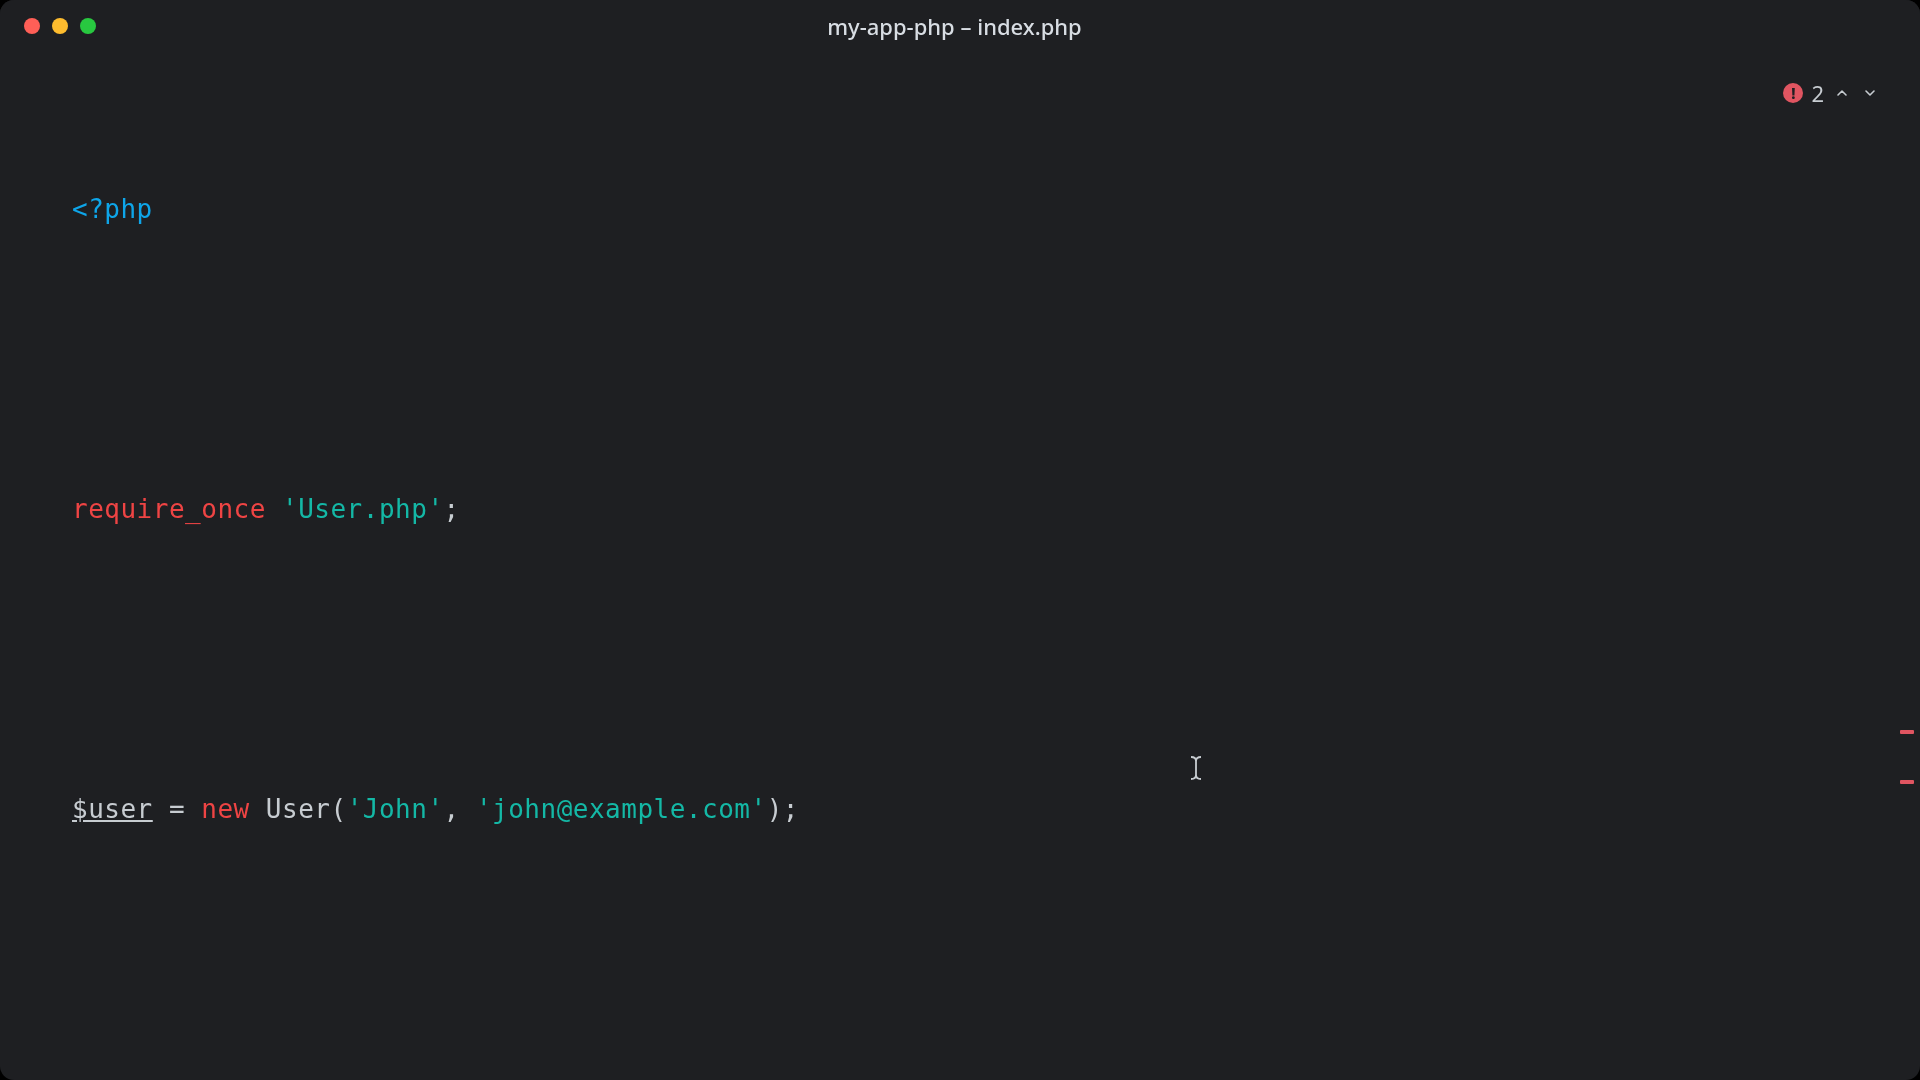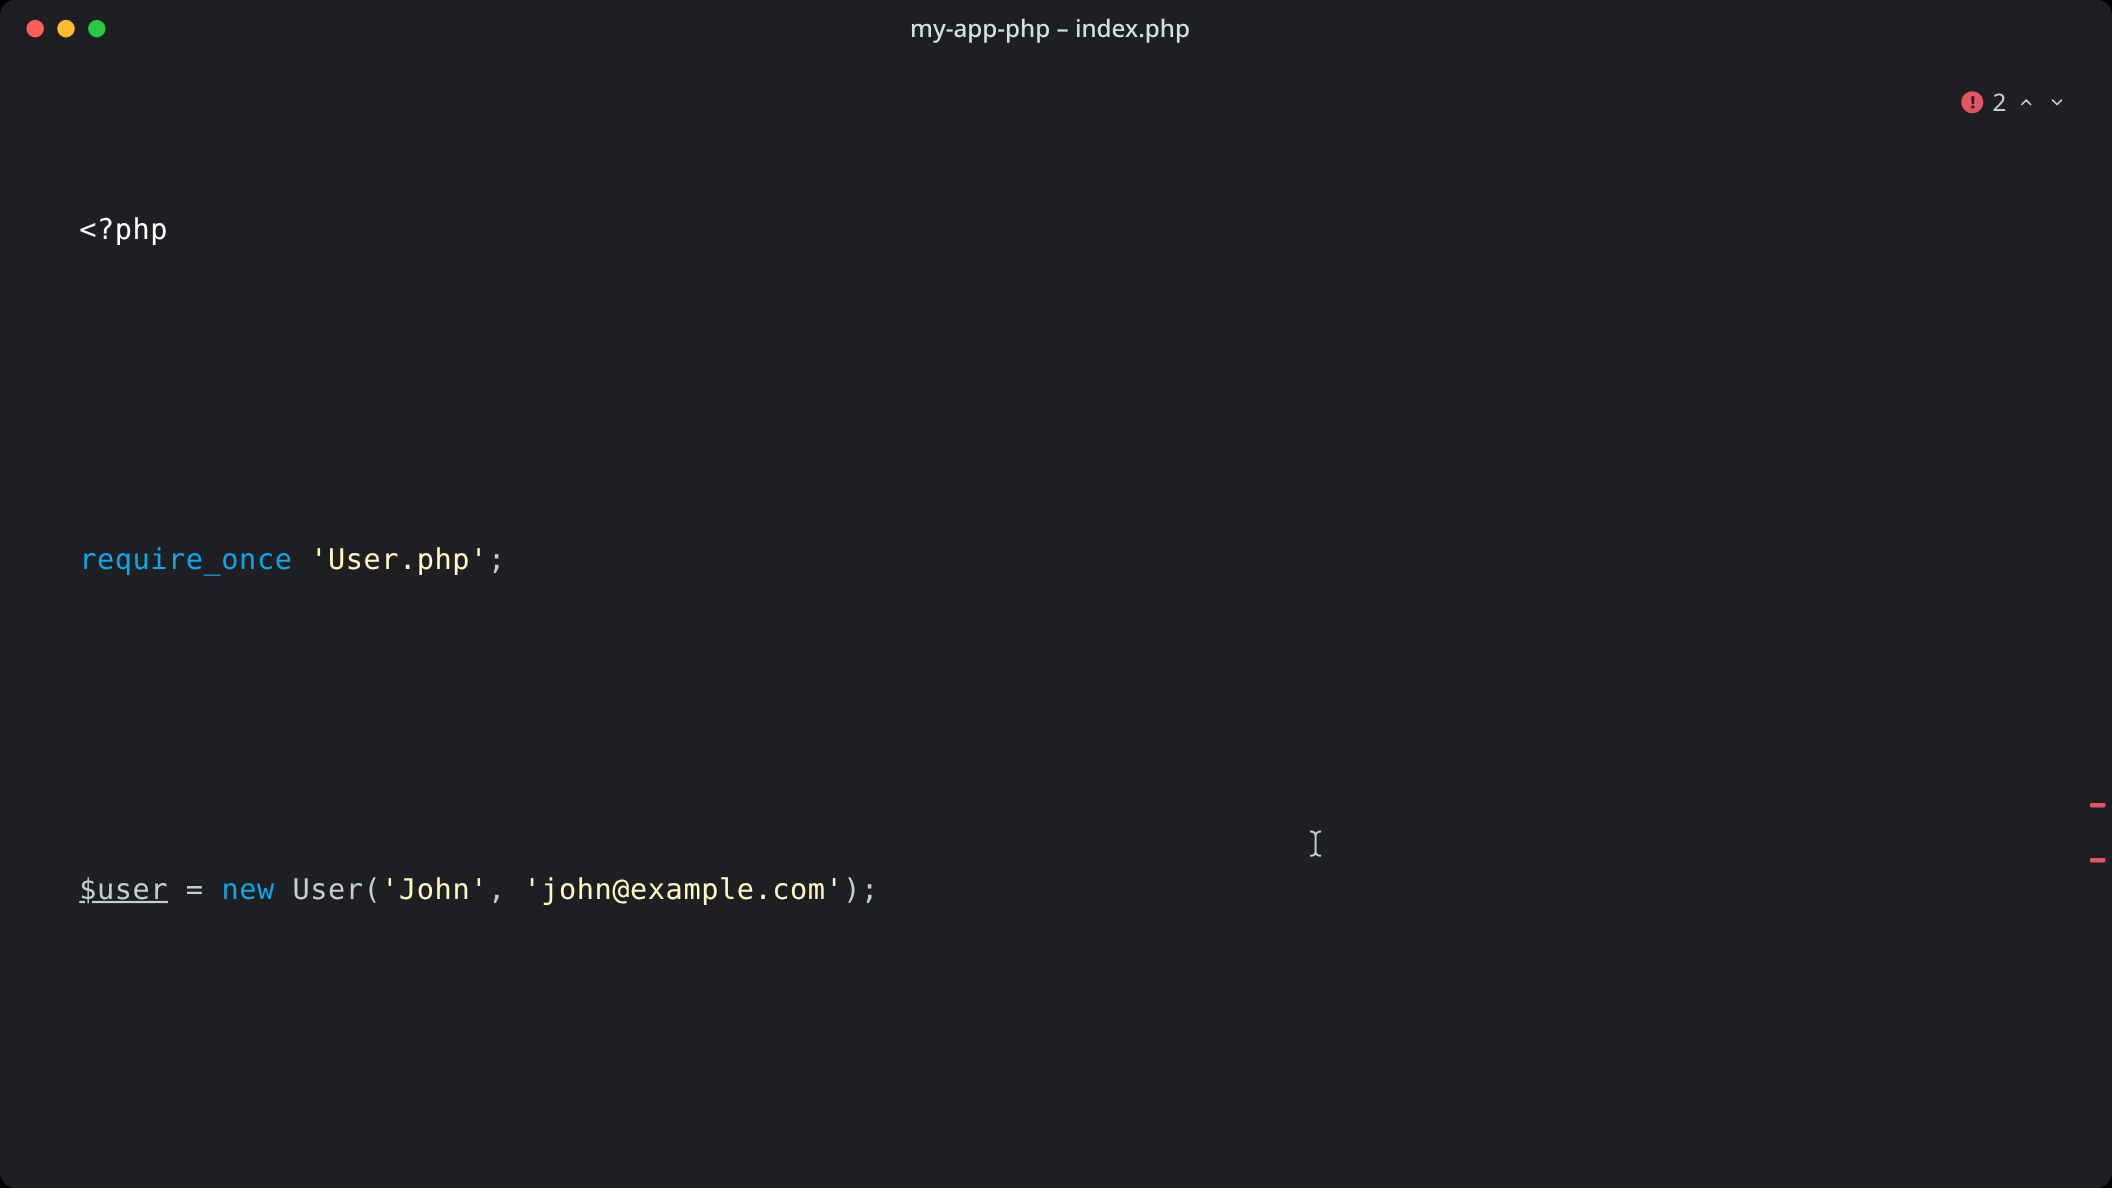--- a/index.html
+++ b/index.html
@@ -56,23 +56,23 @@
     padding: 32px 0 0 72px;
     font-family: "SF Mono", ui-monospace, Menlo, Monaco, Consolas, monospace;
     font-size: 26px;
     line-height: 50px;
     color: #c7ccd1;
     white-space: pre;
     letter-spacing: 0.5px;
   }
   .line { position: relative; height: 50px; }
   
-  .kw { color: #0ea5e9; }          
-  .tag { color: #ffffff; }         
-  .str { color: #fef9c3; }         
+  .kw { color: #ef4444; }          
+  .tag { color: #0ea5e9; }         
+  .str { color: #14b8a6; }         
   .var { color: #c7ccd1; text-decoration: underline; }        
   .cls { color: #c7ccd1; text-align: center; }         
   .punc { color: #c7ccd1; }
   .op { color: #c7ccd1; }
   
   .indic {
     position: absolute;
     top: 78px;
     right: 40px;
     display: flex;

